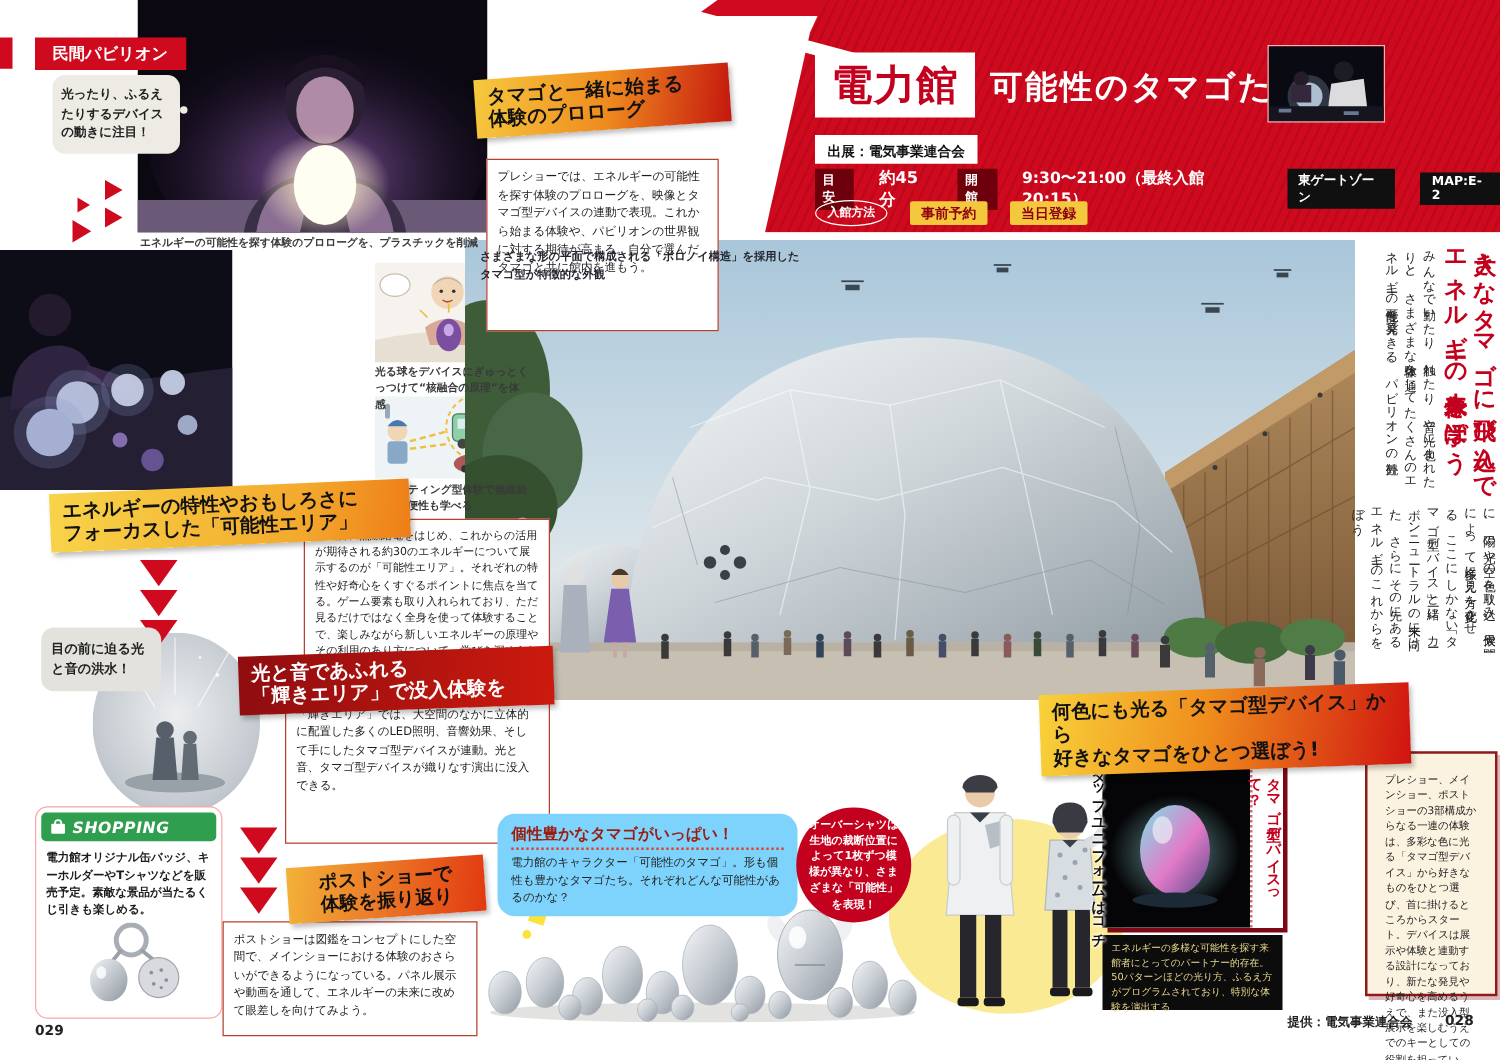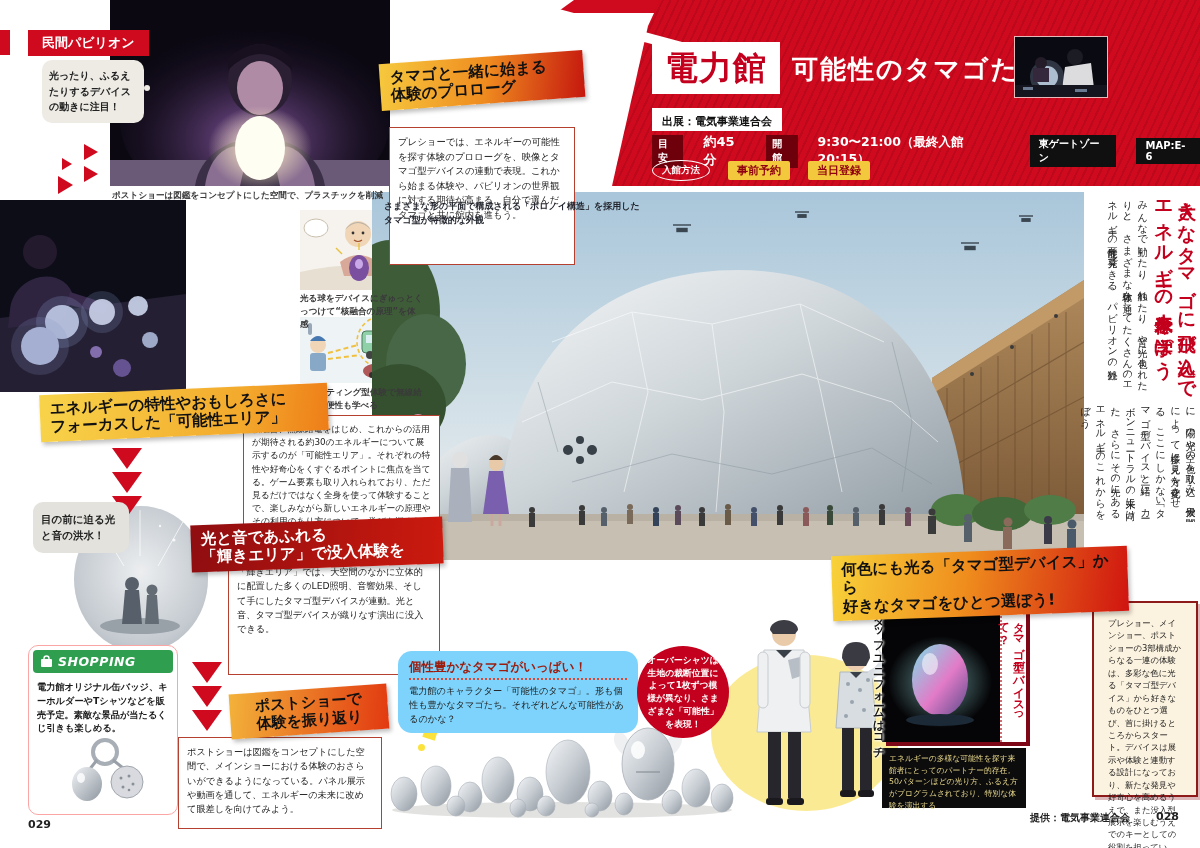--- a/index.html
+++ b/index.html
@@ -69,21 +69,21 @@
   <div class="abs" style="left:652px;top:108px;background:#fff;padding:2px 10px;z-index:4;">
     <span style="color:#111;font-weight:700;font-size:11px;">出展：電気事業連合会</span>
   </div>
 
   <div class="abs" style="left:652px;top:133px;display:flex;align-items:center;gap:20px;z-index:4;">
     <span class="lblR">目安</span>
     <span class="valW">約45分</span>
     <span class="lblR">開館</span>
     <span class="valW" style="font-size:12.5px;">9:30〜21:00（最終入館20:15）</span>
     <span class="chipB">東ゲートゾーン</span>
-    <span class="chipB">MAP:E-6</span>
+    <span class="chipB">MAP:E-2</span>
   </div>
   <div class="abs" style="left:652px;top:160px;display:flex;align-items:center;gap:18px;z-index:4;">
     <span style="color:#fff;border:1.5px solid #fff;border-radius:50%;padding:3px 9px;font-weight:700;font-size:9.5px;">入館方法</span>
     <span class="chipY">事前予約</span>
     <span class="chipY">当日登録</span>
   </div>
 
   <div class="abs" style="left:0;top:30px;width:10px;height:25px;background:#cf0a1e;"></div>
   <div class="abs" style="left:28px;top:30px;background:#cf0a1e;color:#fff;font-weight:800;font-size:13px;padding:4px 14px;z-index:4;">民間パビリオン</div>
 
@@ -109,21 +109,21 @@
       <path d="M85 186 C95 122 205 122 215 186 Z" fill="#3a2f47"></path>
       <path d="M95 186 C100 150 125 140 138 150 L130 186 Z" fill="#8a6f92"></path>
       <path d="M205 186 C200 150 175 140 162 150 L170 186 Z" fill="#8a6f92"></path>
       <ellipse cx="150" cy="148" rx="52" ry="42" fill="url(#eglow)"></ellipse>
       <ellipse cx="150" cy="148" rx="25" ry="32" fill="#fffef2"></ellipse>
     </svg>
   </div>
   <div class="bubble" style="left:42px;top:60px;width:88px;background:#edebe4;padding:8px 7px;font-size:10px;line-height:1.55;">光ったり、ふるえたりするデバイスの動きに注目！</div>
   <div class="abs" style="left:130px;top:82px;width:0;height:0;border-top:6px solid transparent;border-bottom:6px solid transparent;border-left:11px solid #edebe4;z-index:7;"></div>
   <div class="abs" style="left:144px;top:85px;width:6px;height:6px;border-radius:50%;background:#edebe4;z-index:7;"></div>
-  <div class="cap" style="left:112px;top:189px;width:290px;">ポストショーは図鑑をコンセプトにした空間で、プラスチックを削減</div>
+  <div class="cap" style="left:112px;top:189px;width:290px;">エネルギーの可能性を探す体験のプロローグを、プラスチックを削減</div>
 
   <div class="triR" style="left:84px;top:144px;border-top:8px solid transparent;border-bottom:8px solid transparent;border-left:14px solid #cf0a1e;"></div>
   <div class="triR" style="left:62px;top:158px;border-top:6px solid transparent;border-bottom:6px solid transparent;border-left:10px solid #cf0a1e;"></div>
   <div class="triR" style="left:84px;top:166px;border-top:8px solid transparent;border-bottom:8px solid transparent;border-left:14px solid #cf0a1e;"></div>
   <div class="triR" style="left:58px;top:176px;border-top:9px solid transparent;border-bottom:9px solid transparent;border-left:15px solid #cf0a1e;"></div>
 
   <div class="abs" style="left:0;top:200px;width:186px;height:192px;">
     <svg width="186" height="192" viewBox="0 0 186 192" preserveAspectRatio="none">
       <rect width="186" height="192" fill="#0d0d18"></rect>
       <polygon points="0,118 186,94 186,192 0,192" fill="#241f33"></polygon>

